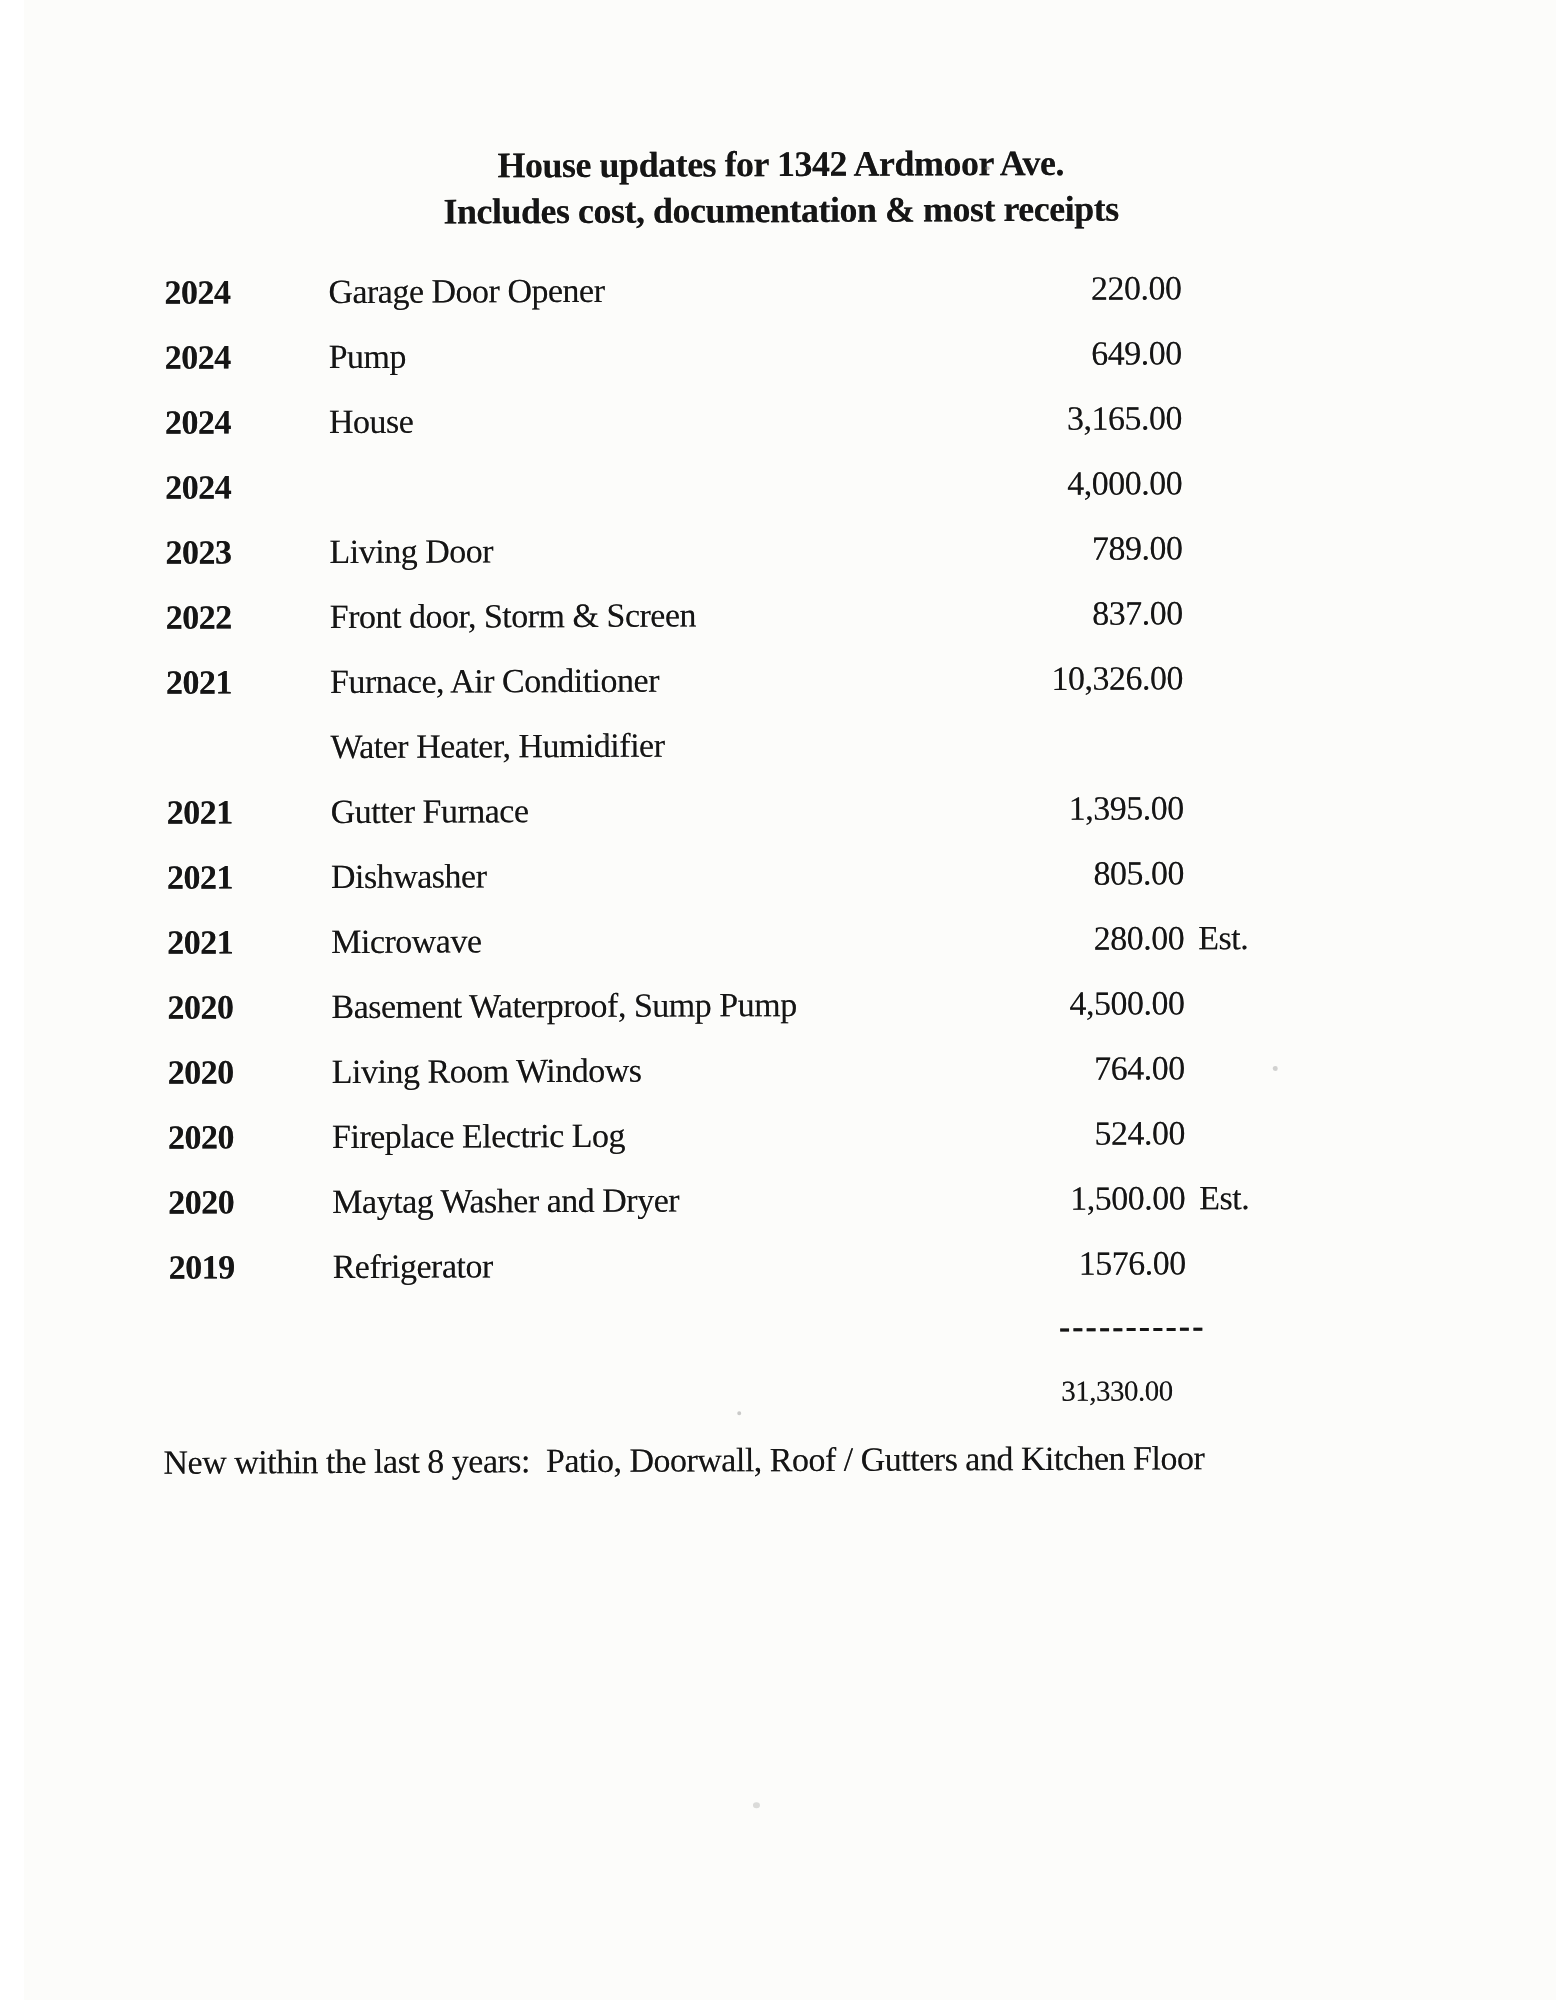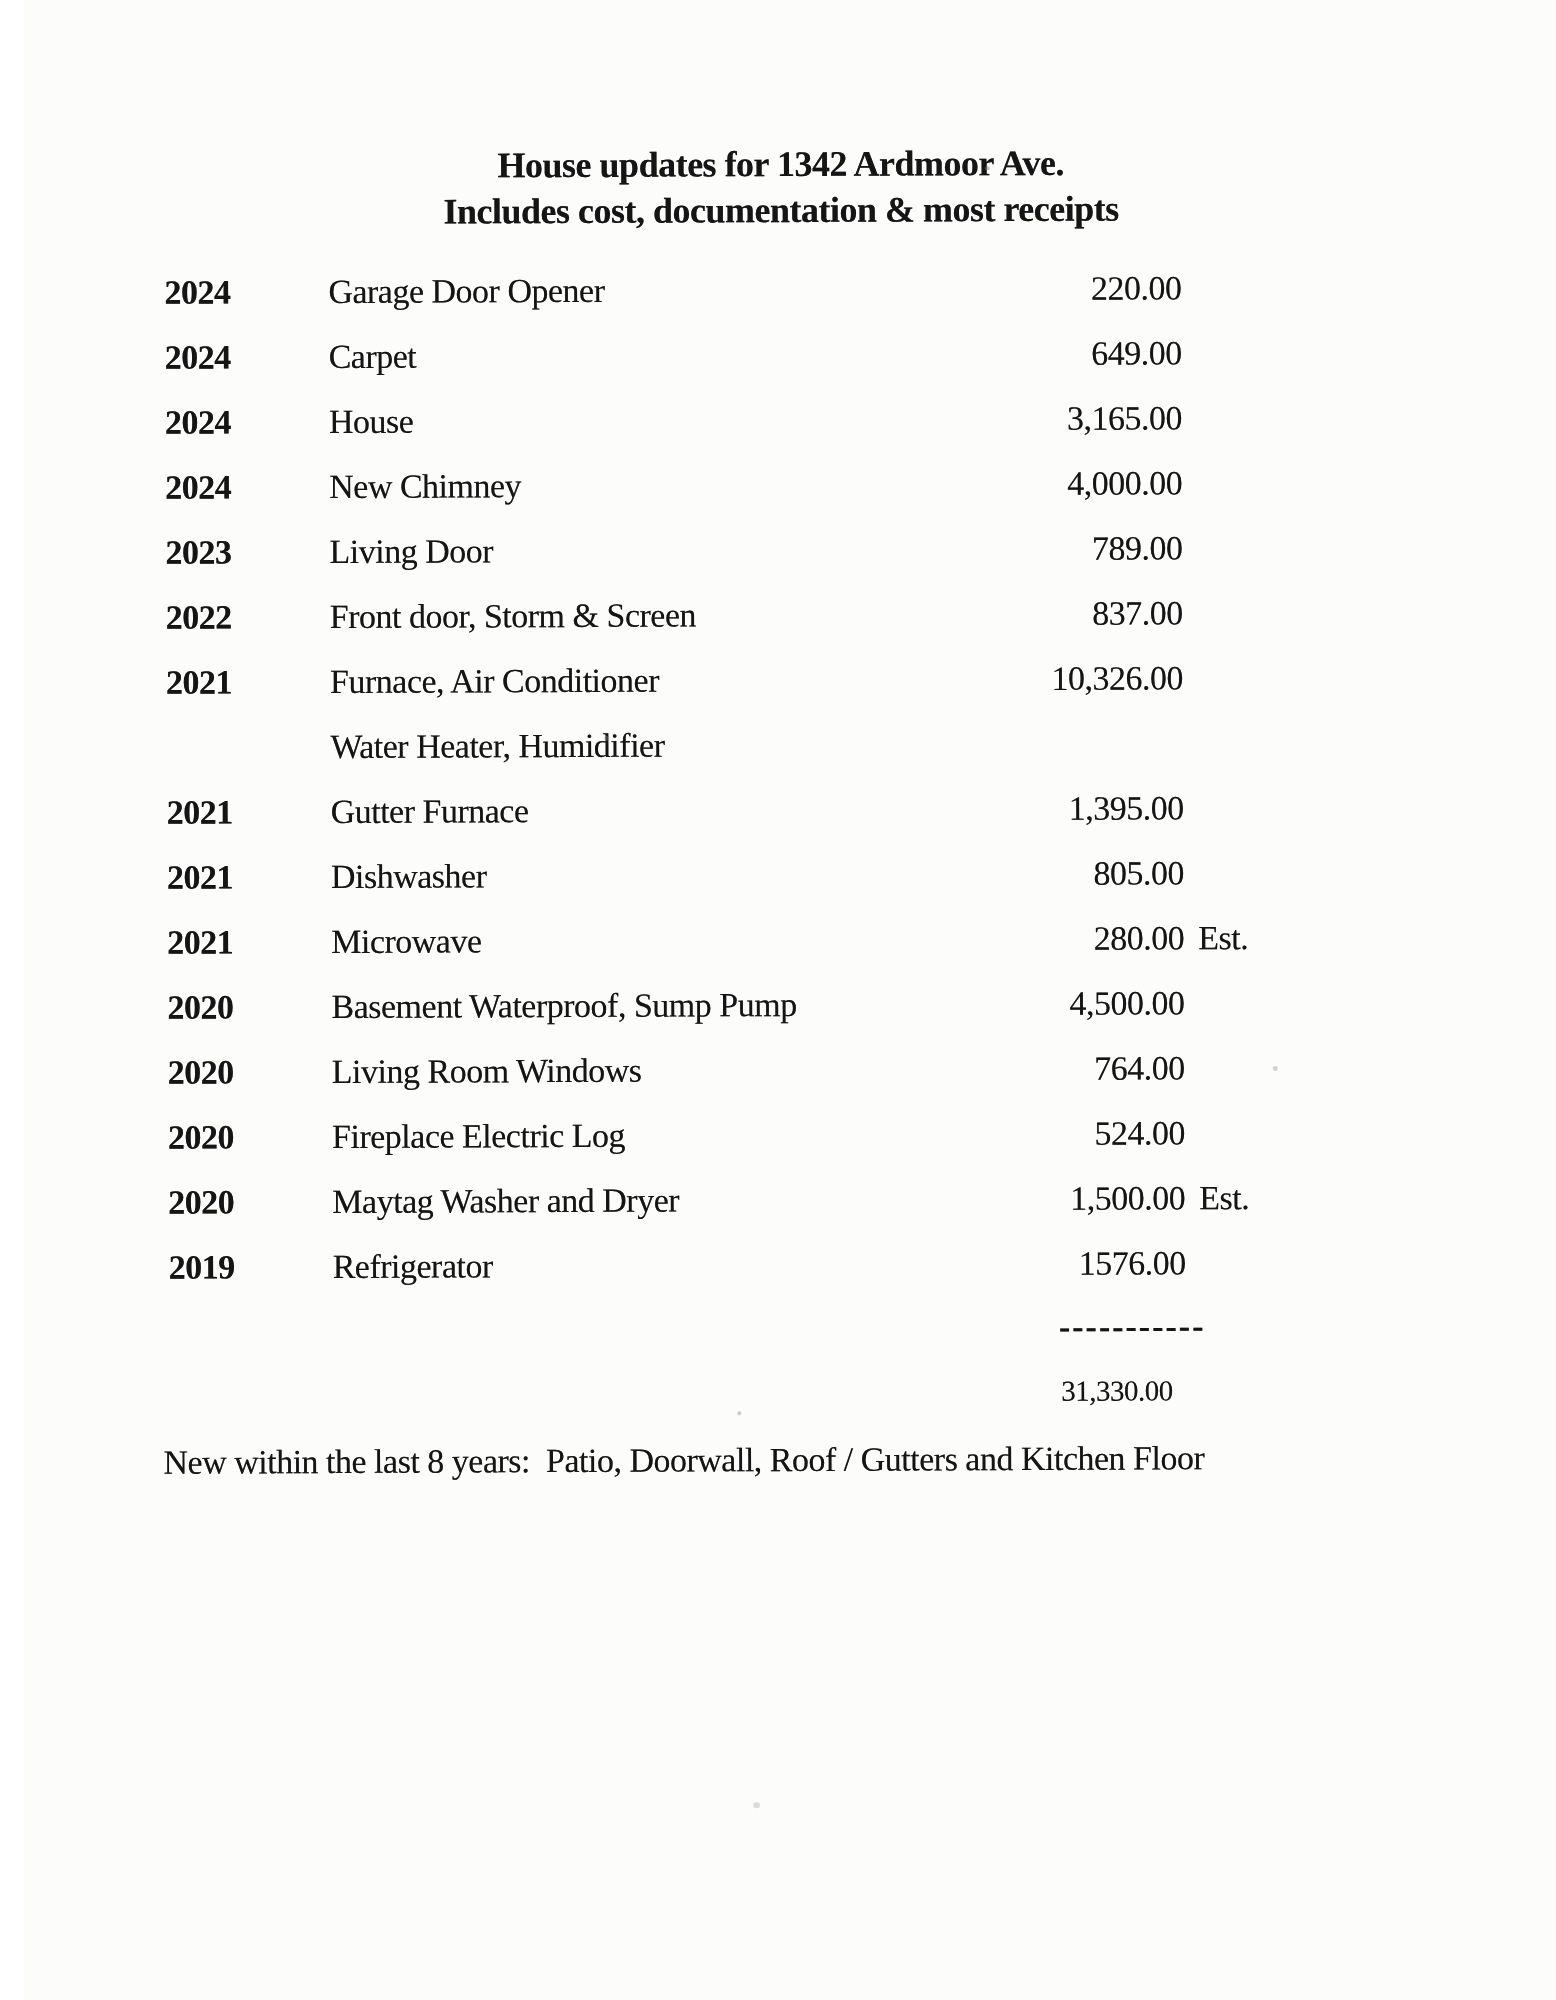--- a/index.html
+++ b/index.html
@@ -101,35 +101,34 @@
     <div class="rows" id="rows">
   <div class="row">
     <span class="cell year">2024</span>
     <span class="cell item">Garage Door Opener</span>
     <span class="cell amount">220.00</span>
     <span class="cell suffix"></span>
   </div>
 
   <div class="row">
     <span class="cell year">2024</span>
-    <span class="cell item">Carpet</span>
+    <span class="cell item">Pump</span>
     <span class="cell amount">649.00</span>
     <span class="cell suffix"></span>
   </div>
 
   <div class="row">
     <span class="cell year">2024</span>
     <span class="cell item">House</span>
     <span class="cell amount">3,165.00</span>
     <span class="cell suffix"></span>
   </div>
 
   <div class="row">
     <span class="cell year">2024</span>
-    <span class="cell item">New Chimney</span>
     <span class="cell amount">4,000.00</span>
     <span class="cell suffix"></span>
   </div>
 
   <div class="row">
     <span class="cell year">2023</span>
     <span class="cell item">Living Door</span>
     <span class="cell amount">789.00</span>
     <span class="cell suffix"></span>
   </div>

